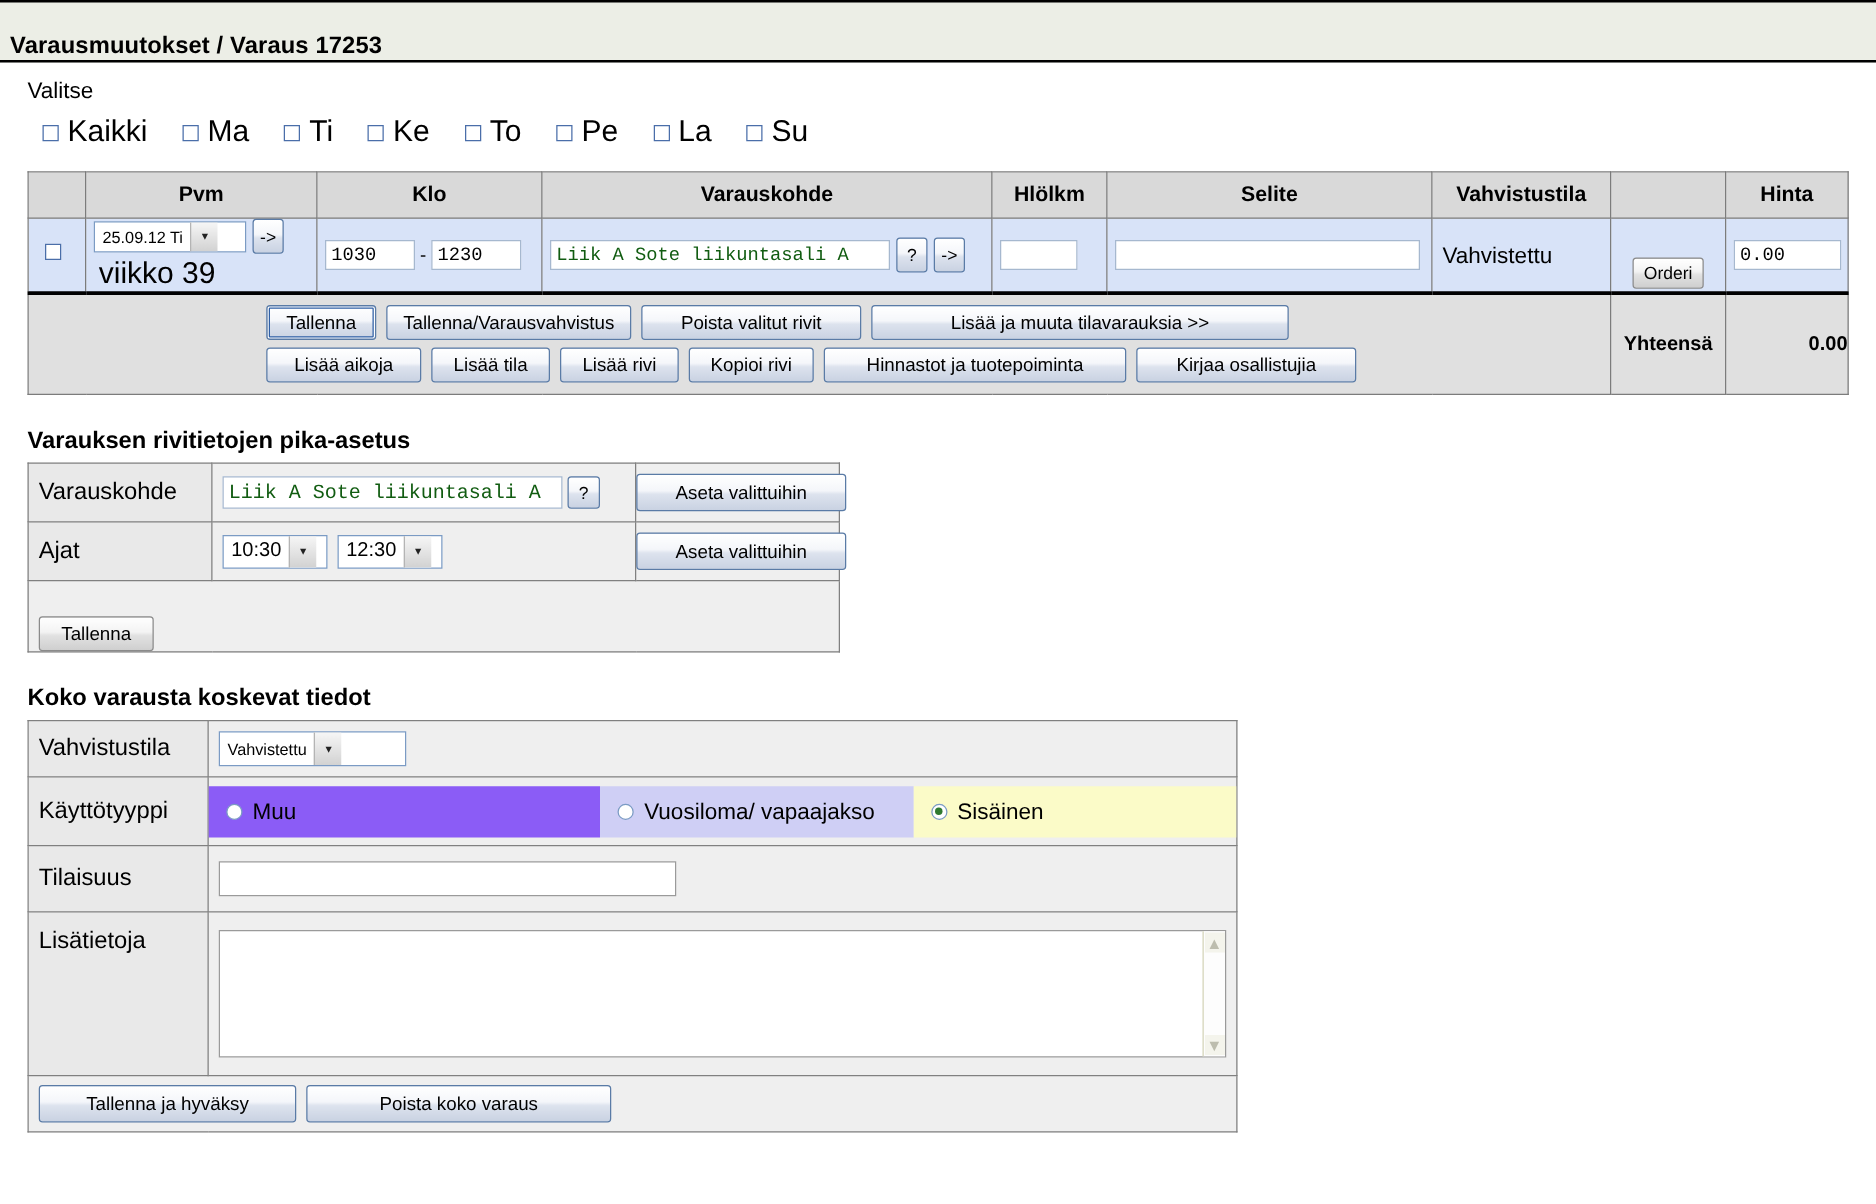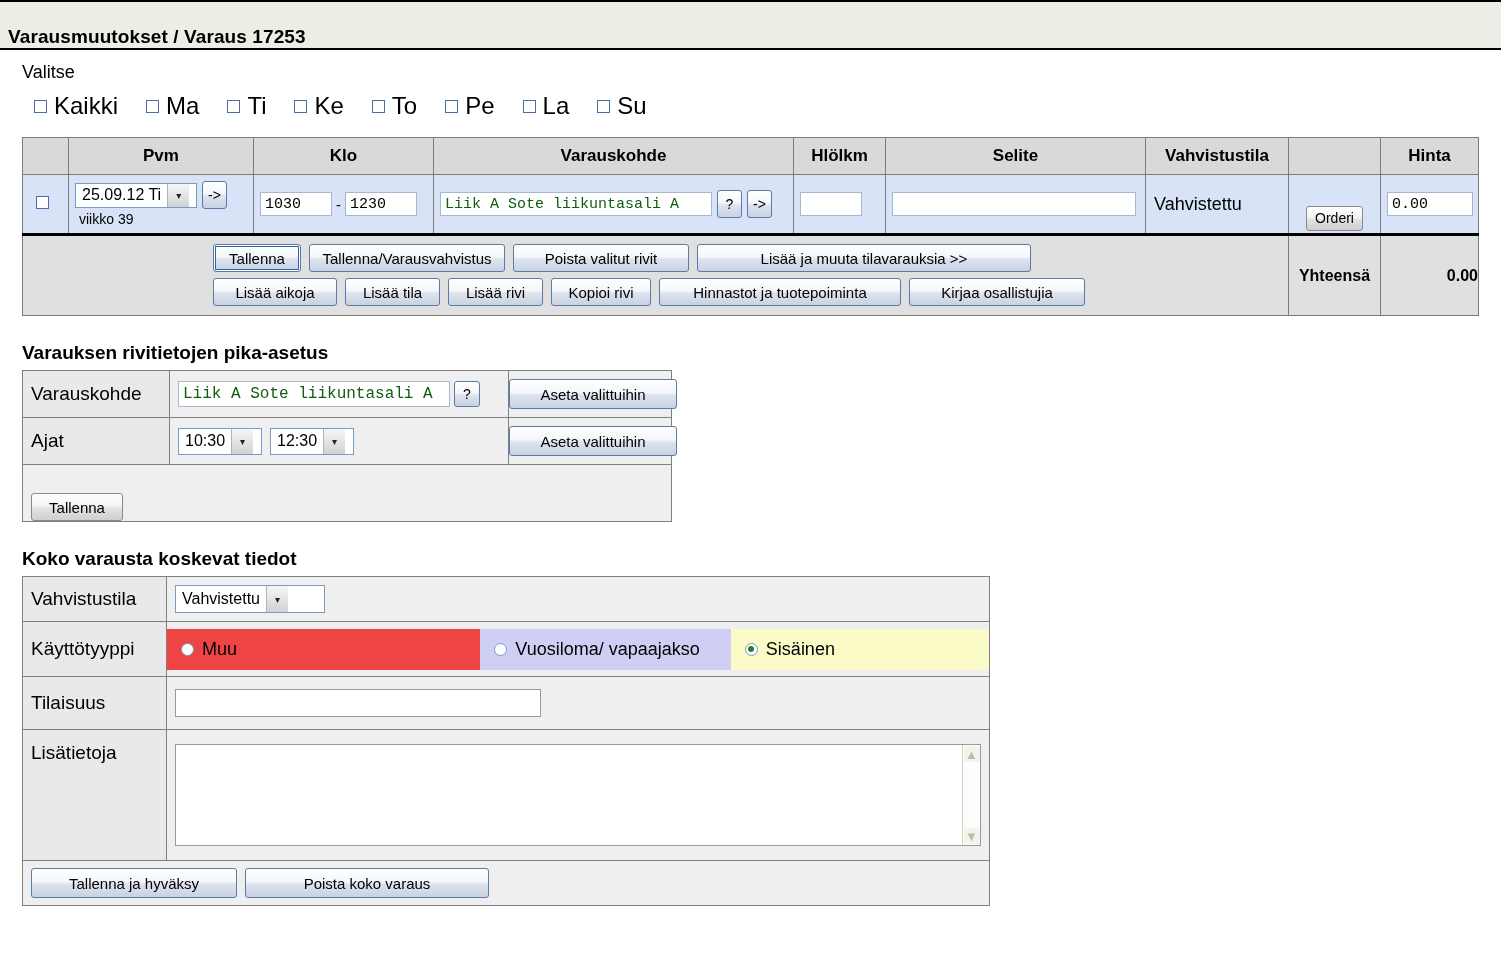--- a/index.html
+++ b/index.html
@@ -100,21 +100,21 @@
     display: inline-flex;
     align-items: stretch;
     border: 1px solid #7b9bc4;
     background: #fff;
     height: 25px;
     box-sizing: border-box;
   }
   .fselect .fsval {
     display: flex; align-items: center;
     padding: 0 6px;
-    font-size: 16px;
+    font-size: 13px;
     white-space: nowrap;
   }
   .fselect .fsarrow {
     width: 21px;
     background: linear-gradient(#f6f6f6, #d2d2d2);
     border-left: 1px solid #b4b4b4;
     display: flex; align-items: center; justify-content: center;
     font-size: 10px;
     color: #222;
     flex: none;
@@ -357,21 +357,21 @@
           <span class="cbx"></span>
         </td>
         <td>
           <div class="cellpad" style="gap:5px">
             <span class="fselect" style="width:122px">
               <span class="fsval">25.09.12 Ti</span>
               <span class="fsarrow">▾</span>
             </span>
             <button class="btn sq">-&gt;</button>
           </div>
-          <div style="font-size:14px;padding-left:4px;margin-top:2px">viikko 39</div>
+          <div style="font-size:24px;padding-left:4px;margin-top:2px">viikko 39</div>
         </td>
         <td>
           <div class="cellpad">
             <input class="tinput" style="width: 72px;" value="1030">
             <span style="padding:0 4px;font-size:15px">-</span>
             <input class="tinput" style="width: 72px;" value="1230">
           </div>
         </td>
         <td>
           <div class="cellpad" style="gap:5px">
@@ -472,21 +472,21 @@
           <span class="fsval">Vahvistettu</span>
           <span class="fsarrow">▾</span>
         </span>
       </div>
     </td>
   </tr>
   <tr>
     <td class="lab" style="height:54px">Käyttötyyppi</td>
     <td>
       <div class="radios">
-        <label class="radioseg" style="width:328px;background:#ef4444">
+        <label class="radioseg" style="width:328px;background:#8b5cf6">
           <span class="rdo"></span>
           <span>Muu</span>
         </label>
         <label class="radioseg" style="width:262px;background:#cfcff5">
           <span class="rdo"></span>
           <span>Vuosiloma/ vapaajakso</span>
         </label>
         <label class="radioseg" style="width:270px;background:#fbfbc8">
           <span class="rdo on"></span>
           <span>Sisäinen</span>

